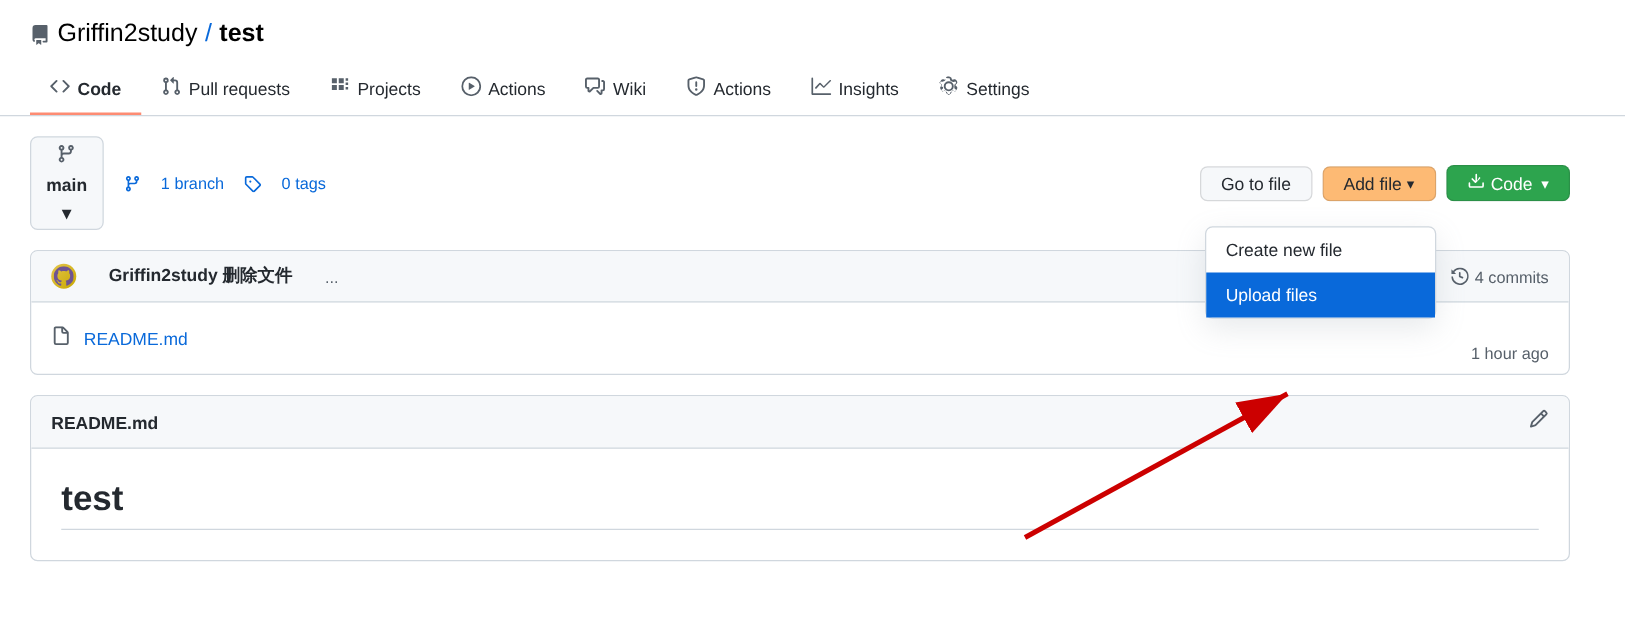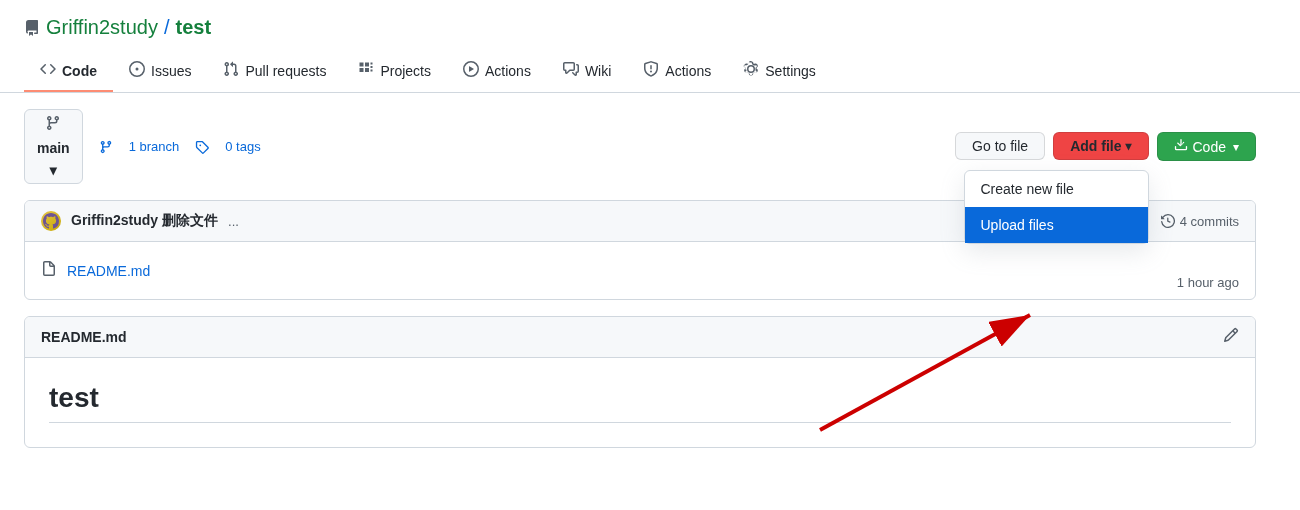--- a/index.html
+++ b/index.html
@@ -18,21 +18,21 @@
     .repo-title {
       font-size: 20px;
       font-weight: 400;
       color: #0969da;
       margin-bottom: 12px;
       display: flex;
       align-items: center;
       gap: 6px;
     }
     .repo-title a {
-      color: #15803d;
+      color: #000000;
       text-decoration: none;
     }
 
     .nav-tabs {
       display: flex;
       gap: 0;
       list-style: none;
     }
     .nav-tabs li {
       display: flex;
@@ -96,21 +96,21 @@
       align-items: center;
       gap: 16px;
       color: #0969da;
       font-size: 13px;
       text-decoration: none;
       cursor: pointer;
     }
 
     .toolbar-right {
       display: flex;
-      align-items: flex-start;
+      align-items: center;
       gap: 8px;
       position: relative;
       padding-left: 32px;
     }
     .btn {
       display: flex;
       align-items: center;
       gap: 5px;
       padding: 5px 16px;
       border-radius: 6px;
@@ -118,38 +118,37 @@
       font-weight: 500;
       cursor: pointer;
       border: 1px solid;
     }
     .btn-default {
       background: #f6f8fa;
       border-color: rgba(31,35,40,0.15);
       color: #24292f;
     }
     .btn-secondary {
-      background: #ef4444;
+      background: #fdba74;
       border-color: rgba(31,35,40,0.15);
       color: #24292f;
-      font-weight: bold;
     }
     .btn-green {
       background: #2da44e;
       border-color: rgba(31,35,40,0.15);
       color: #fff;
     }
 
     
     .dropdown-wrapper {
       position: relative;
     }
     .dropdown-menu {
       position: absolute;
-      top: 38px;
+      top: 48px;
       right: 0;
       background: #fff;
       border: 1px solid #d0d7de;
       border-radius: 6px;
       box-shadow: 0 8px 24px rgba(140,149,159,0.2);
       min-width: 185px;
       z-index: 100;
     }
     .dropdown-item {
       display: block;
@@ -170,21 +169,21 @@
       border-radius: 6px;
       overflow: hidden;
       margin-bottom: 16px;
     }
     .file-table-header {
       display: flex;
       align-items: center;
       padding: 10px 16px;
       background: #f6f8fa;
       border-bottom: 1px solid #d0d7de;
-      gap: 10px;
+      gap: 26px;
     }
     .commit-message {
       font-size: 14px;
       font-weight: 600;
       color: #24292f;
     }
     .commit-dots {
       color: #57606a;
       font-size: 13px;
     }
@@ -306,31 +305,20 @@
                 <path d="M4.72 3.22a.75.75 0 011.06 1.06L2.06 8l3.72 3.72a.75.75 0 11-1.06 1.06L.47 8.53a.75.75 0 010-1.06l4.25-4.25zm6.56 0a.75.75 0 10-1.06 1.06L13.94 8l-3.72 3.72a.75.75 0 101.06 1.06l4.25-4.25a.75.75 0 000-1.06l-4.25-4.25z"></path>
               </svg>
             </span>
             <span>Code</span>
           </a>
         </li>
         <li>
           <a class="nav-tab" href="#">
             <span class="tab-icon">
               <svg width="16" height="16" viewBox="0 0 16 16" fill="currentColor">
-                <path d="M8 9.5a1.5 1.5 0 100-3 1.5 1.5 0 000 3z"></path>
-                  <path fill-rule="evenodd" d="M8 0a8 8 0 100 16A8 8 0 008 0zM1.5 8a6.5 6.5 0 1113 0 6.5 6.5 0 01-13 0z"></path>
-              </svg>
-            </span>
-            <span>Issues</span>
-          </a>
-        </li>
-        <li>
-          <a class="nav-tab" href="#">
-            <span class="tab-icon">
-              <svg width="16" height="16" viewBox="0 0 16 16" fill="currentColor">
                 <path fill-rule="evenodd" d="M7.177 3.073L9.573.677A.25.25 0 0110 .854v4.792a.25.25 0 01-.427.177L7.177 3.427a.25.25 0 010-.354zM3.75 2.5a.75.75 0 100 1.5.75.75 0 000-1.5zm-2.25.75a2.25 2.25 0 113 2.122v5.256a2.251 2.251 0 11-1.5 0V5.372A2.25 2.25 0 011.5 3.25zM11 2.5h-1V4h1a1 1 0 011 1v5.628a2.251 2.251 0 101.5 0V5A2.5 2.5 0 0011 2.5zm1 10.25a.75.75 0 111.5 0 .75.75 0 01-1.5 0zM3.75 12a.75.75 0 100 1.5.75.75 0 000-1.5z"></path>
               </svg>
             </span>
             <span>Pull requests</span>
           </a>
         </li>
         <li>
           <a class="nav-tab" href="#">
             <span class="tab-icon">
               <svg width="16" height="16" viewBox="0 0 16 16" fill="currentColor">
@@ -361,20 +349,30 @@
           </a>
         </li>
         <li>
           <a class="nav-tab" href="#">
             <span class="tab-icon">
               <svg width="16" height="16" viewBox="0 0 16 16" fill="currentColor">
                 <path fill-rule="evenodd" d="M7.467.133a1.748 1.748 0 011.066 0l5.25 1.68A1.75 1.75 0 0115 3.48V7c0 1.566-.32 3.182-1.303 4.682-.983 1.498-2.585 2.813-5.032 3.855a1.7 1.7 0 01-1.33 0c-2.447-1.042-4.049-2.357-5.032-3.855C1.32 10.182 1 8.566 1 7V3.48a1.75 1.75 0 011.217-1.667l5.25-1.68zm.61 1.429a.25.25 0 00-.153 0l-5.25 1.68a.25.25 0 00-.174.238V7c0 1.358.275 2.666 1.057 3.86.784 1.194 2.121 2.34 4.366 3.297a.2.2 0 00.154 0c2.245-.956 3.582-2.104 4.366-3.298C13.225 9.666 13.5 8.36 13.5 7V3.48a.25.25 0 00-.174-.237l-5.25-1.68zM9 10.5a1 1 0 11-2 0 1 1 0 012 0zm-.25-5.75a.75.75 0 10-1.5 0v3a.75.75 0 001.5 0v-3z"></path>
               </svg>
             </span>
             <span>Actions</span>
+          </a>
+        </li>
+        <li>
+          <a class="nav-tab" href="#">
+            <span class="tab-icon">
+              <svg width="16" height="16" viewBox="0 0 16 16" fill="currentColor">
+                <path fill-rule="evenodd" d="M1.5 1.75a.75.75 0 00-1.5 0v12.5c0 .414.336.75.75.75h14.5a.75.75 0 000-1.5H1.5V1.75zm14.28 2.53a.75.75 0 00-1.06-1.06L10 7.94 7.53 5.47a.75.75 0 00-1.06 0L3.22 8.72a.75.75 0 001.06 1.06L7 6.56l2.47 2.47a.75.75 0 001.06 0l5.25-5.25z"></path>
+              </svg>
+            </span>
+            <span>Insights</span>
           </a>
         </li>
         <li>
           <a class="nav-tab" href="#">
             <span class="tab-icon">
               <svg width="16" height="16" viewBox="0 0 16 16" fill="currentColor">
                 <path fill-rule="evenodd" d="M7.429 1.525a6.593 6.593 0 011.142 0c.036.003.108.036.137.146l.289 1.105c.147.56.55.967.997 1.189.174.086.341.183.501.29.417.278.97.423 1.53.27l1.102-.303c.11-.03.175.016.195.046.219.31.41.641.573.989.063.13.024.199-.035.243l-.84.668c-.433.344-.612.86-.572 1.332.019.219.029.441.029.666 0 .225-.01.447-.029.666-.04.472.139.988.572 1.332l.84.668c.06.045.098.114.035.244a6.303 6.303 0 01-.573.989c-.02.03-.085.076-.195.046l-1.103-.303c-.559-.153-1.112-.008-1.529.27-.16.107-.327.204-.5.29-.449.222-.851.628-.998 1.189l-.289 1.105c-.029.11-.101.143-.137.146a6.613 6.613 0 01-1.142 0c-.036-.003-.108-.036-.137-.146l-.289-1.105c-.147-.56-.55-.967-.997-1.189a4.502 4.502 0 01-.501-.29c-.417-.278-.97-.423-1.53-.27l-1.102.303c-.11.03-.175-.016-.195-.046a6.303 6.303 0 01-.573-.989c-.063-.13-.024-.199.035-.243l.84-.668c.433-.344.612-.86.572-1.332A5.048 5.048 0 012 8c0-.225.01-.447.029-.666.04-.472-.139-.988-.572-1.332l-.84-.668c-.06-.045-.098-.114-.035-.244a6.302 6.302 0 01.573-.989c.02-.03.085-.076.195-.046l1.103.303c.559.153 1.112.008 1.529-.27.16-.107.327-.204.5-.29.449-.222.851-.628.998-1.189l.289-1.105c.029-.11.101-.143.137-.146zM8 0c-.236 0-.47.01-.701.03-.743.065-1.29.615-1.458 1.261l-.29 1.106c-.017.064-.037.075-.048.08a5.002 5.002 0 00-.568.329c-.012.008-.033.011-.097-.006l-1.103-.303c-.632-.173-1.305.017-1.73.575a7.8 7.8 0 00-.711 1.227c-.311.675-.085 1.362.32 1.676l.84.668c.052.041.059.07.059.083a5.03 5.03 0 000 .75c0 .014-.007.042-.059.083l-.84.668c-.405.314-.631 1.001-.32 1.676.197.428.43.835.711 1.227.425.558 1.098.748 1.73.575l1.102-.303c.064-.017.085-.014.097-.006.183.122.374.233.569.329.011.005.031.016.048.08l.289 1.106c.168.646.715 1.196 1.458 1.26a8.094 8.094 0 001.402 0c.743-.064 1.29-.614 1.458-1.26l.29-1.106c.017-.064.037-.075.048-.08.195-.096.386-.207.568-.329.012-.008.033-.011.097.006l1.103.303c.632.173 1.305-.017 1.73-.575.281-.392.514-.799.711-1.227.311-.675.085-1.362-.32-1.676l-.84-.668c-.052-.041-.059-.07-.059-.083a5.034 5.034 0 000-.75c0-.014.007-.042.059-.083l.84-.668c.405-.314.631-1.001.32-1.676a7.798 7.798 0 00-.711-1.227c-.425-.558-1.098-.748-1.73-.575l-1.102.303c-.064.017-.085.014-.097.006a4.98 4.98 0 00-.568-.329c-.011-.005-.031-.016-.048-.08l-.289-1.106C9.29.625 8.743.075 8 .01 7.771.01 7.535 0 7.3 0H8z"></path>
                   <path fill-rule="evenodd" d="M8 5.5a2.5 2.5 0 100 5 2.5 2.5 0 000-5zM4 8a4 4 0 118 0 4 4 0 01-8 0z"></path>
               </svg>
             </span>

